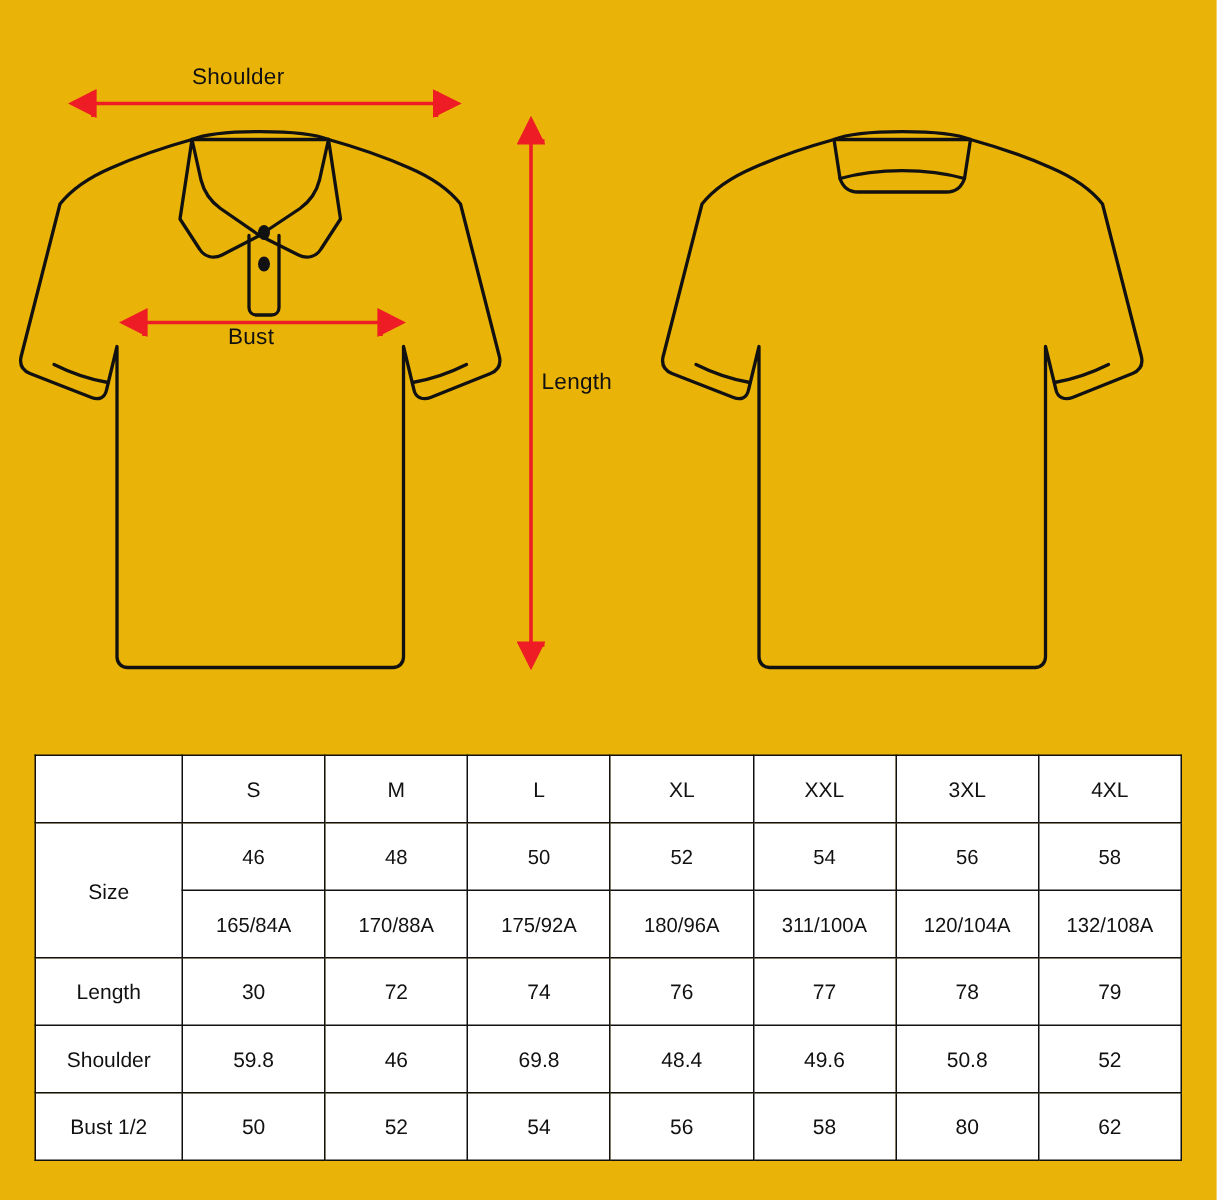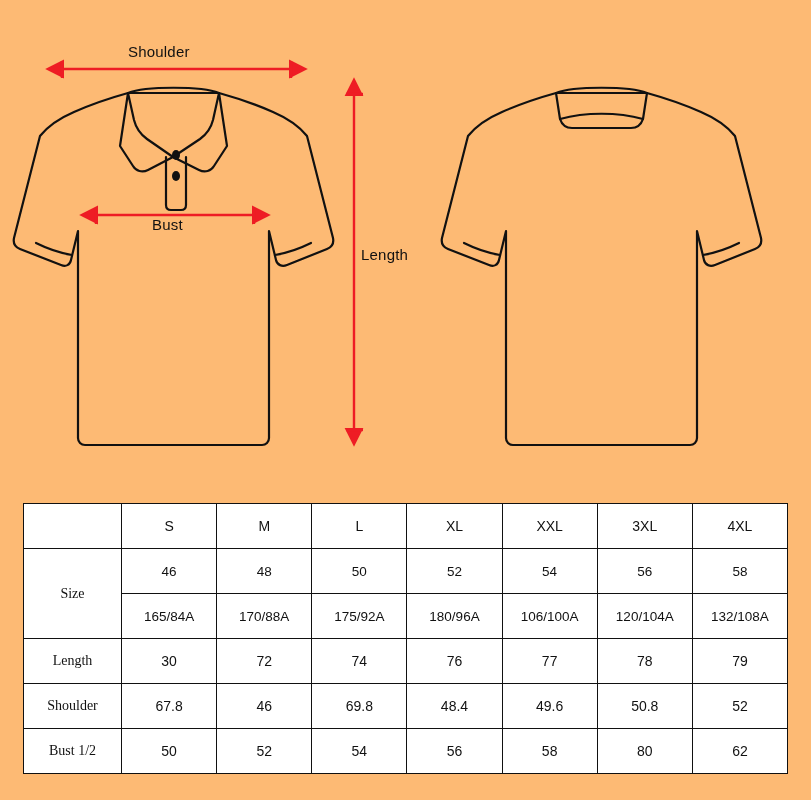--- a/index.html
+++ b/index.html
@@ -12,21 +12,21 @@
     height: 800px;
     font-family: "Liberation Sans", sans-serif;
     color: #111111;
     position: relative;
     overflow: hidden;
   }
   #page {
     position: relative;
     width: 811px;
     height: 800px;
-    background: #fdba74;
+    background: #eab308;
   }
 
   
   #illustration {
     position: absolute;
     left: 0;
     top: 0;
     width: 811px;
     height: 480px;
   }
@@ -74,21 +74,20 @@
     font-size: 14px;
     font-weight: normal;
     color: #111111;
     height: 44px;
     padding: 0 2px;
     background: #ffffff;
   }
   table.size-table td.rowhead,
   table.size-table th.corner {
     width: 93px;
-    font-family: Liberation Serif, serif;
   }
   table.size-table td.sizecell {
     font-size: 13.5px;
   }
   table.size-table th.colhead {
     font-size: 14px;
   }
   .nowrap { white-space: nowrap; }
 </style>
 </head>
@@ -222,39 +221,39 @@
           <td class="sizecell">52</td>
           <td class="sizecell">54</td>
           <td class="sizecell">56</td>
           <td class="sizecell">58</td>
         </tr>
         <tr>
           <td class="sizecell nowrap">165/84A</td>
           <td class="sizecell nowrap">170/88A</td>
           <td class="sizecell nowrap">175/92A</td>
           <td class="sizecell nowrap">180/96A</td>
-          <td class="sizecell nowrap">106/100A</td>
+          <td class="sizecell nowrap">311/100A</td>
           <td class="sizecell nowrap">120/104A</td>
           <td class="sizecell nowrap">132/108A</td>
         </tr>
 
         <tr>
           <td class="rowhead">Length</td>
           <td>30</td>
           <td>72</td>
           <td>74</td>
           <td>76</td>
           <td>77</td>
           <td>78</td>
           <td>79</td>
         </tr>
 
         <tr>
           <td class="rowhead">Shoulder</td>
-          <td>67.8</td>
+          <td>59.8</td>
           <td>46</td>
           <td>69.8</td>
           <td>48.4</td>
           <td>49.6</td>
           <td>50.8</td>
           <td>52</td>
         </tr>
 
         <tr>
           <td class="rowhead">Bust 1/2</td>

